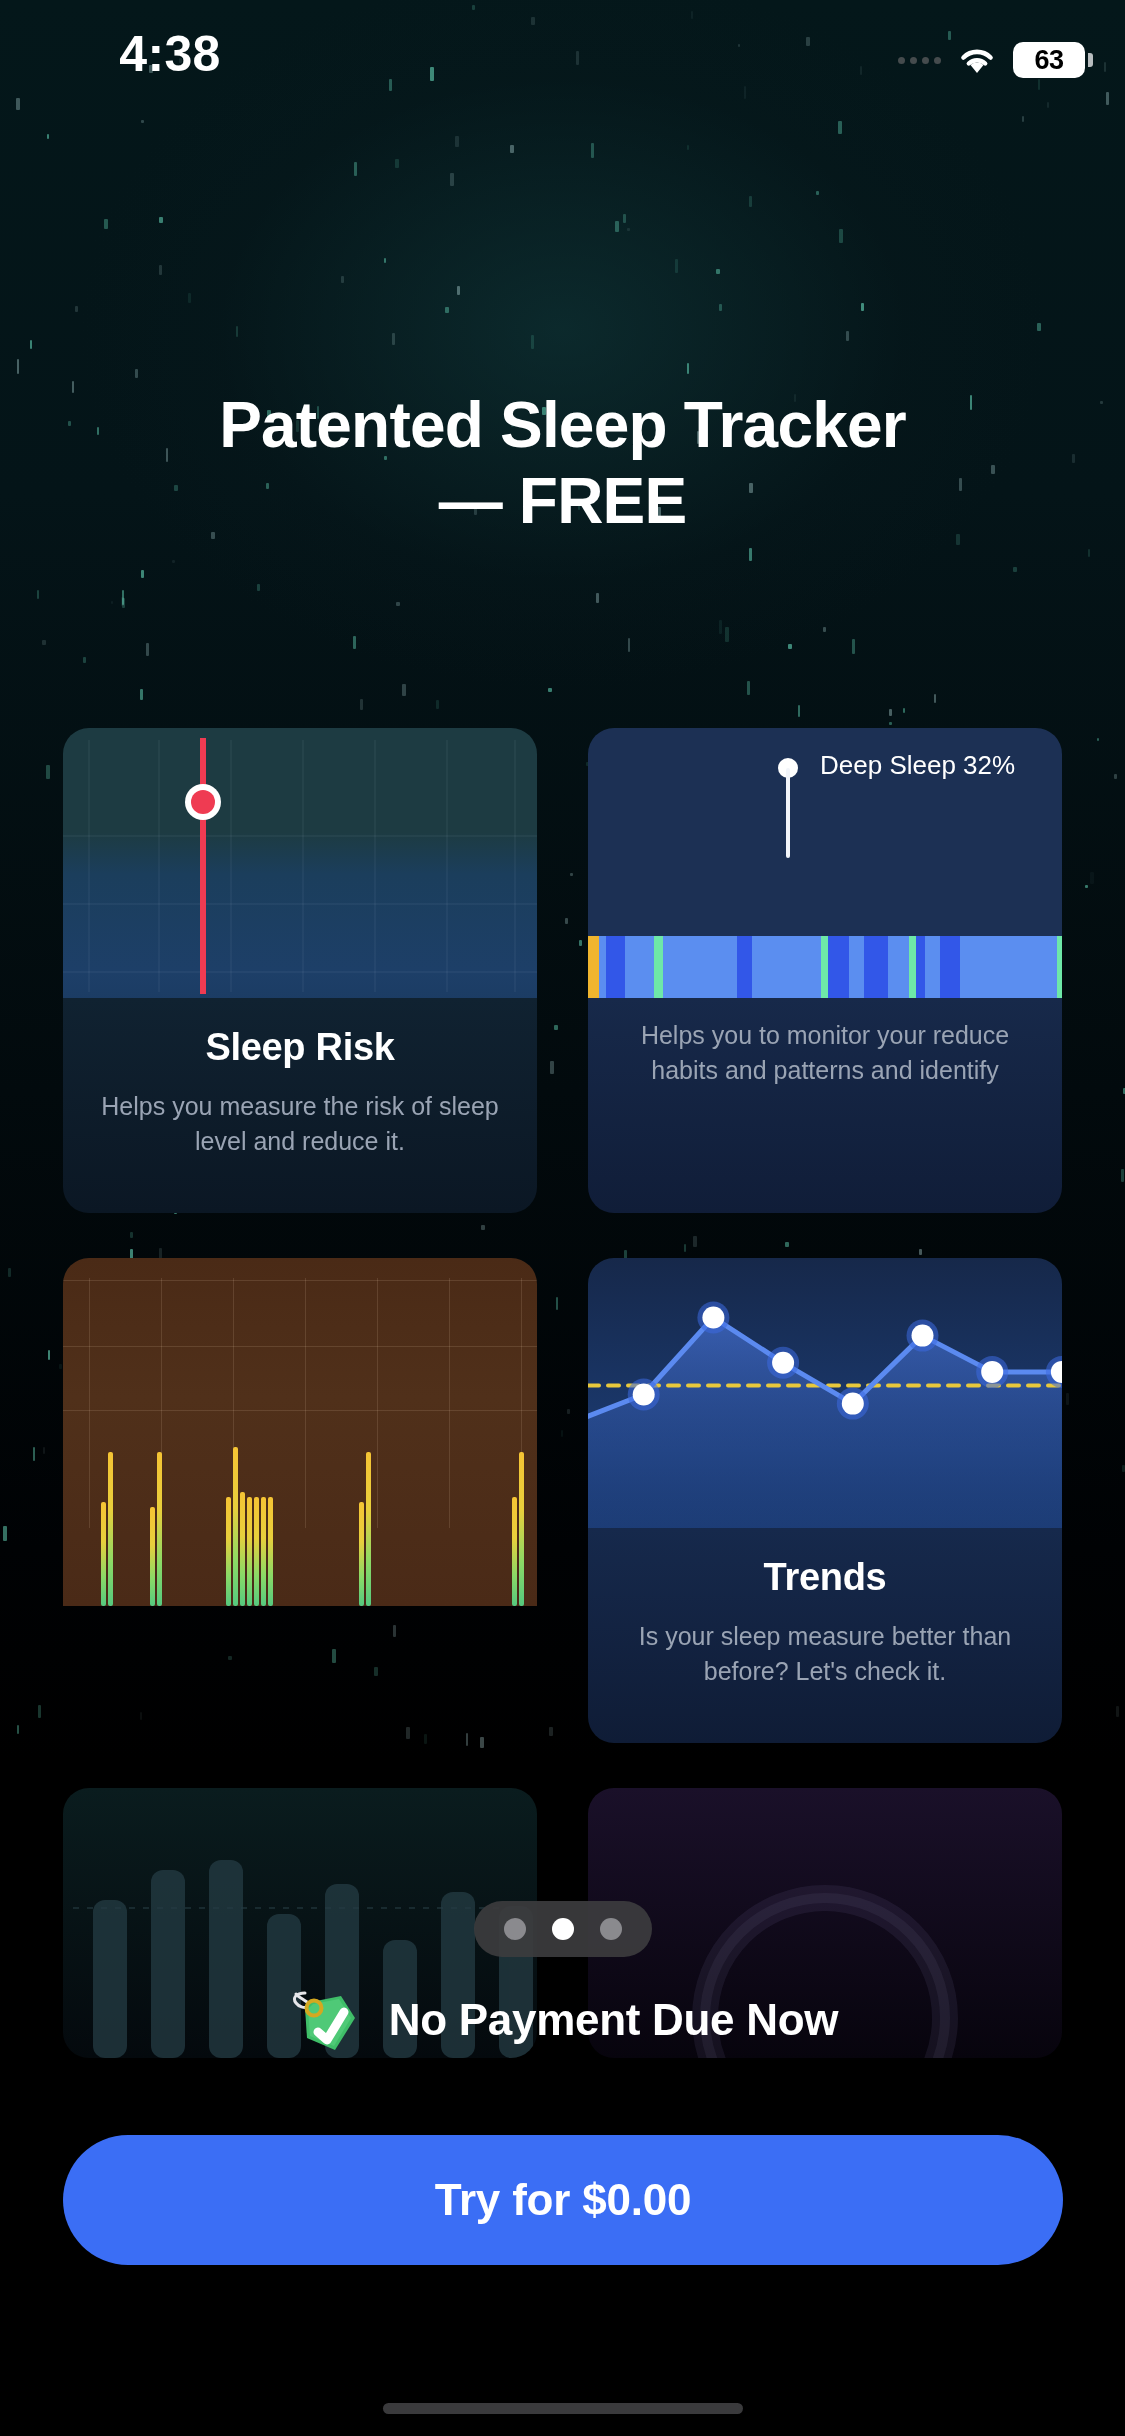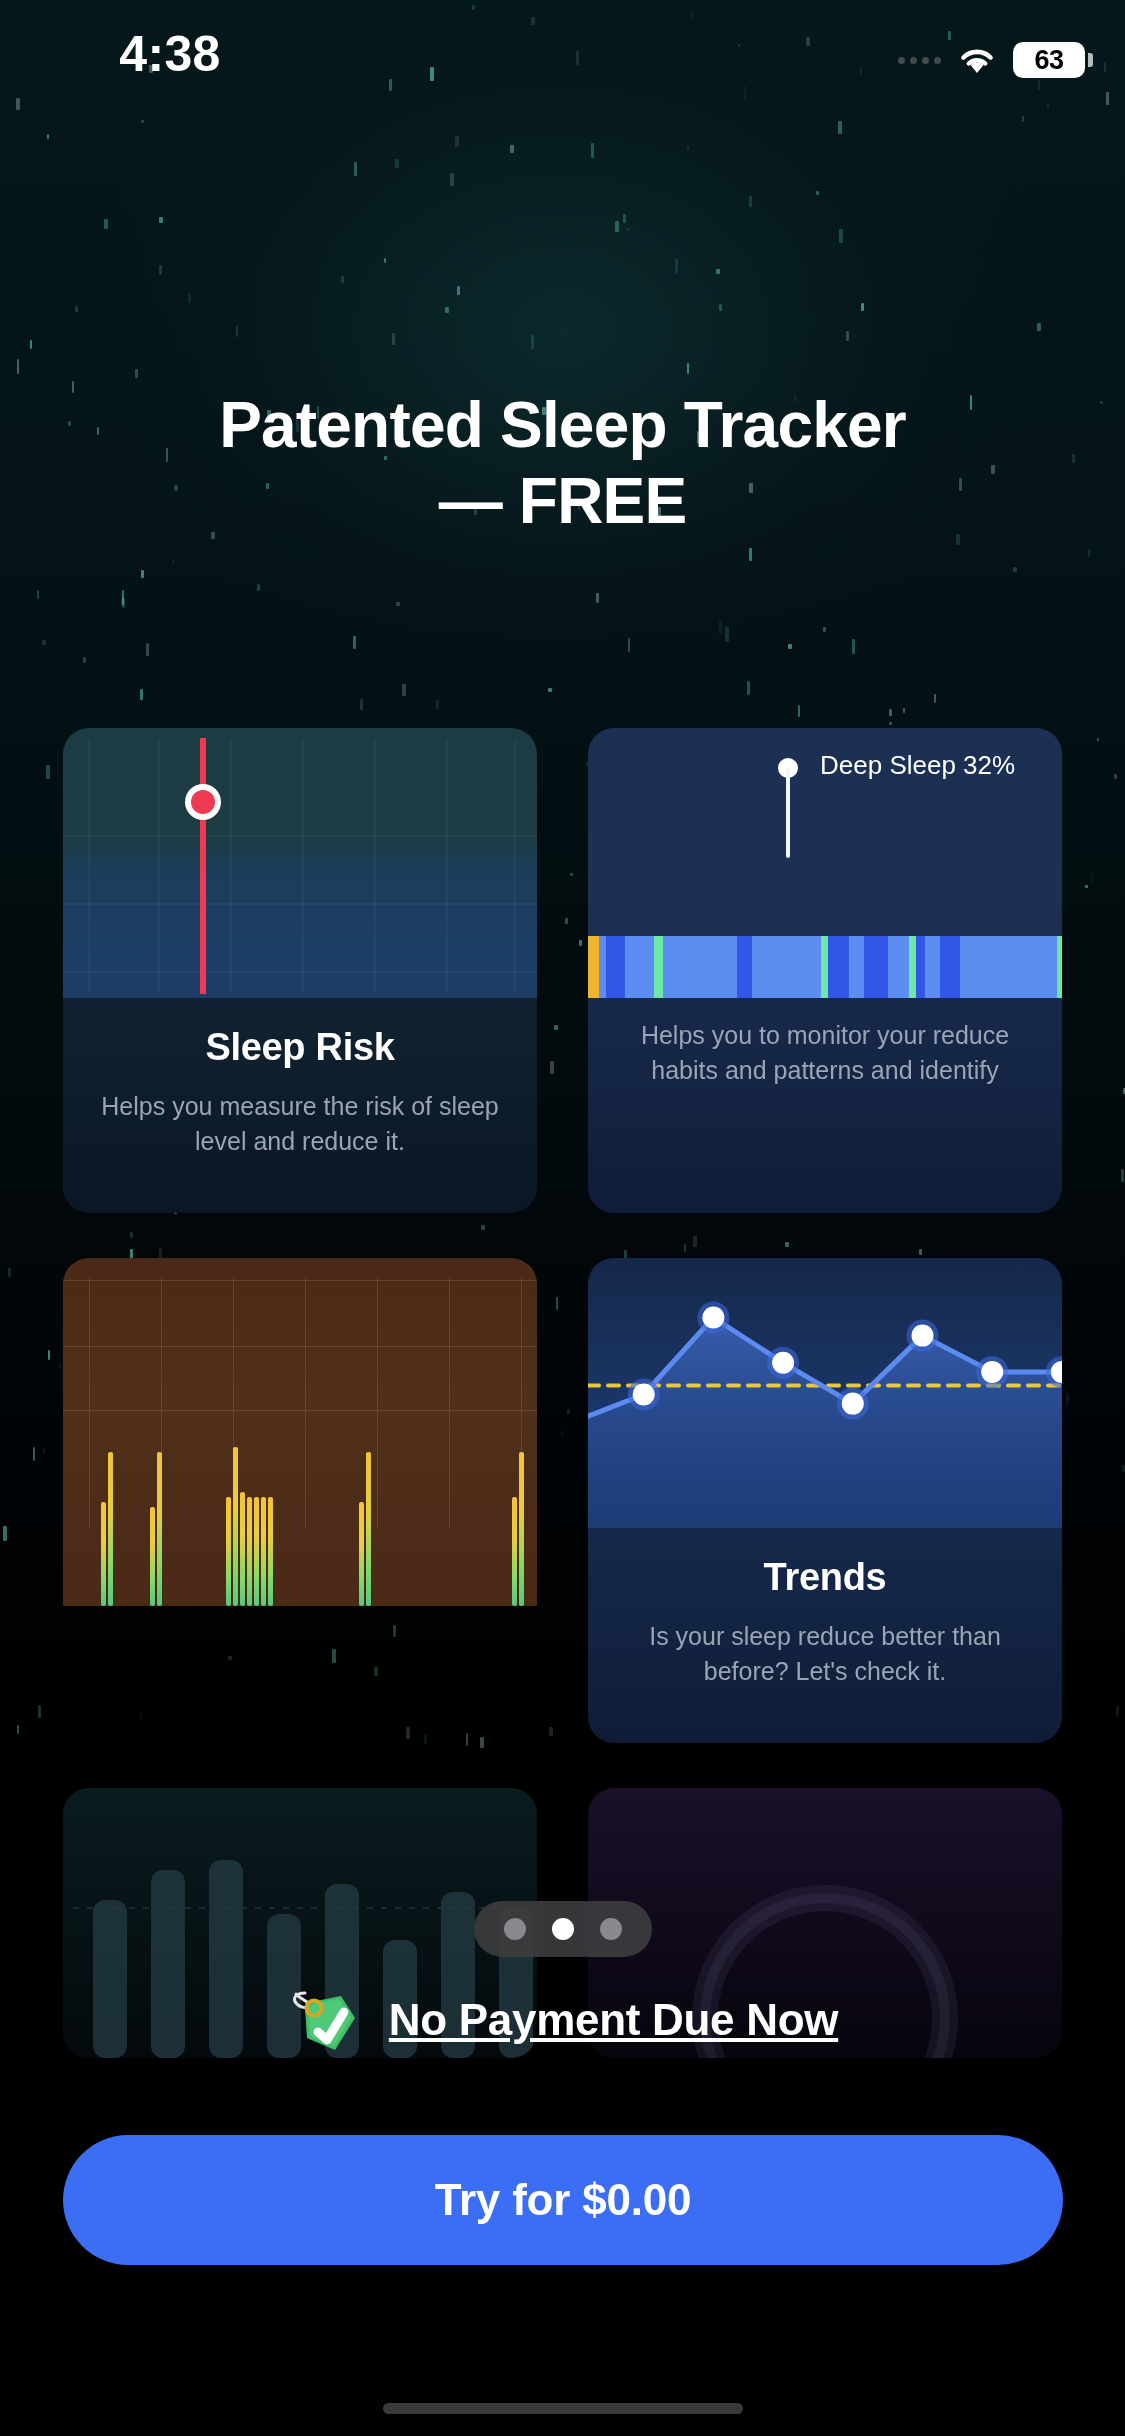--- a/index.html
+++ b/index.html
@@ -163,21 +163,21 @@
   .pager i { display:block; width:22px; height:22px; border-radius:50%; background:#8a8a8e; }
   .pager i.on { background:#fff; }
 
   
   .nopay {
     position:absolute; left:0; top:1980px; width:1125px;
     display:flex; align-items:center; justify-content:center; gap:22px;
     z-index:70;
   }
   .tag-icon { width:80px; height:80px; display:block; }
-  .nopay-text { color:#fff; font-size:44px; font-weight:600; letter-spacing:-0.3px;text-decoration:underline; }
+  .nopay-text { color:#fff; font-size:44px; font-weight:600; letter-spacing:-0.3px; }
 
   
   .cta {
     position:absolute; left:63px; top:2135px;
     width:1000px; height:130px;
     background:#3b6ef5;
     border-radius:65px;
     display:flex; align-items:center; justify-content:center;
     z-index:70;
     border:none; cursor:pointer;
@@ -654,21 +654,21 @@
             <circle cx="334.5" cy="77.6" r="16" fill="#3d6ae0" opacity="0.55"></circle>
             <circle cx="334.5" cy="77.6" r="11" fill="#ffffff"></circle>
             <circle cx="404.2" cy="113.9" r="16" fill="#3d6ae0" opacity="0.55"></circle>
             <circle cx="404.2" cy="113.9" r="11" fill="#ffffff"></circle>
             <circle cx="473.9" cy="113.9" r="16" fill="#3d6ae0" opacity="0.55"></circle>
             <circle cx="473.9" cy="113.9" r="11" fill="#ffffff"></circle>
           </svg>
       </div>
       <div class="card-body">
         <div class="card-title">Trends</div>
-        <div class="card-desc">Is your sleep reduce better than before? Let's check it.</div>
+        <div class="card-desc">Is your sleep measure better than before? Let's check it.</div>
       </div>
     </div>
 
     <div class="card c4">
       <svg width="474" height="270" viewBox="0 0 474 270">
         <g stroke="rgba(120,170,180,0.16)" stroke-width="2" stroke-dasharray="6 8">
           <line x1="10" y1="120" x2="464" y2="120"></line>
         </g>
         <g fill="#253c44" opacity="0.75">
           <rect x="30" y="112" width="34" height="158" rx="12"></rect>

